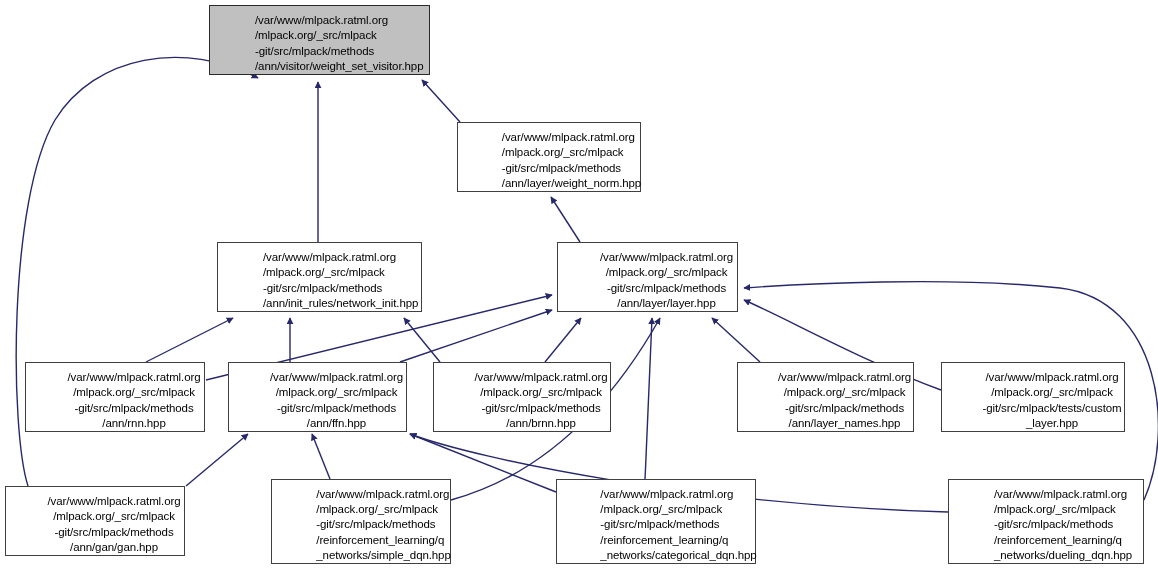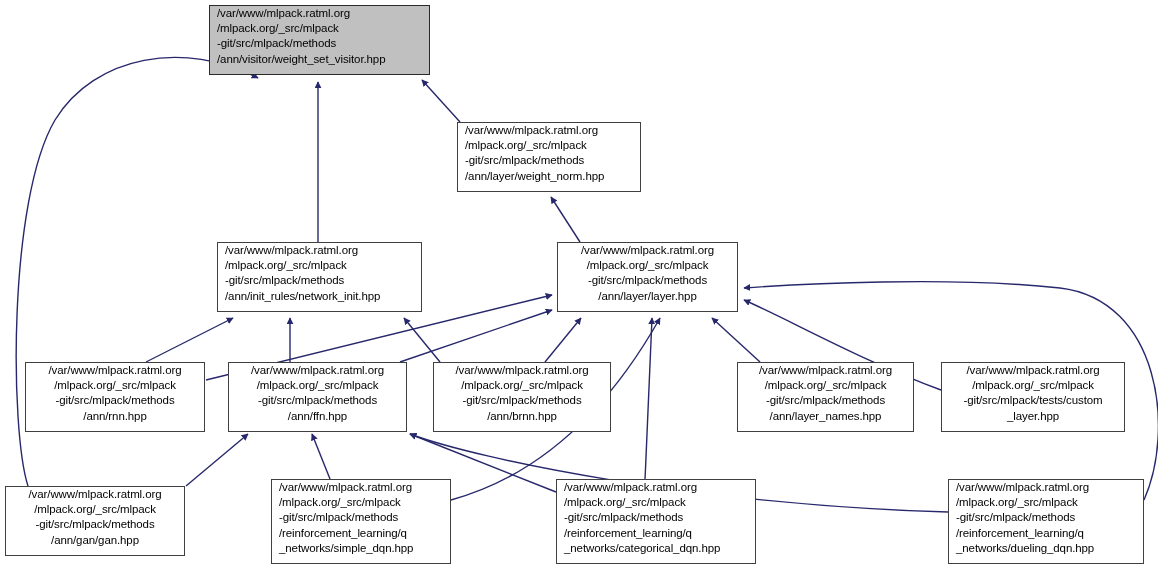--- a/index.html
+++ b/index.html
@@ -28,23 +28,24 @@
     position: absolute;
     box-sizing: border-box;
     border: 1px solid #404040;
     background: #ffffff;
     color: #000000;
     font-size: 11.5px;
     line-height: 15.2px;
     white-space: pre;
     text-align: center;
     display: flex;
-    align-items: flex-start;
+    align-items: flex-end;
     justify-content: center;
     letter-spacing: -0.1px;
+    padding-left: 38px;
   }
   .node.root {
     background: #c0c0c0;
     border: 1px solid #2a2a2a;
   }
   .node .label {
     display: block;
     width: 100%;
   }
 </style>

